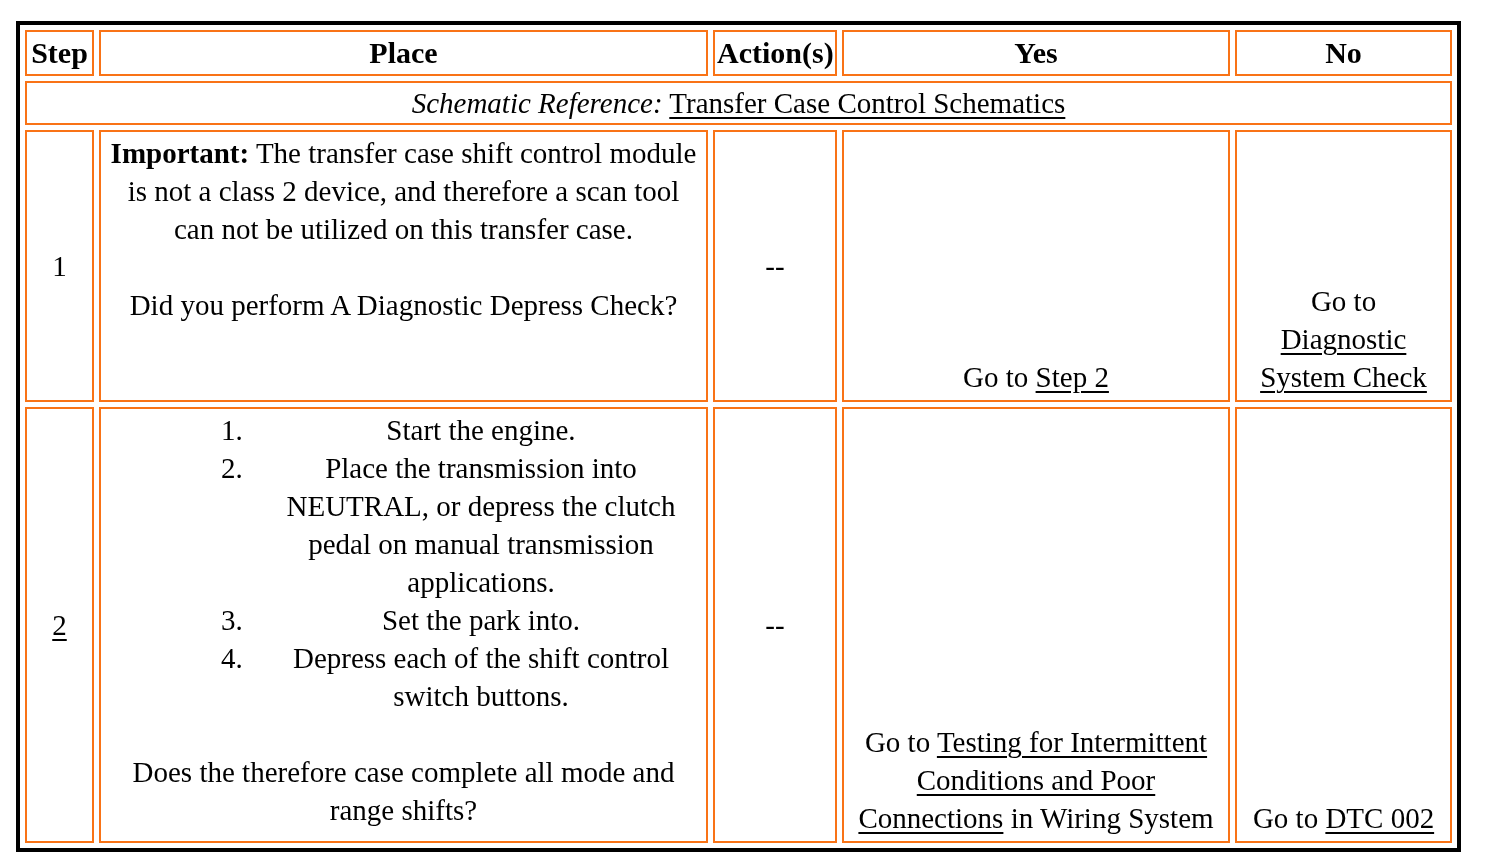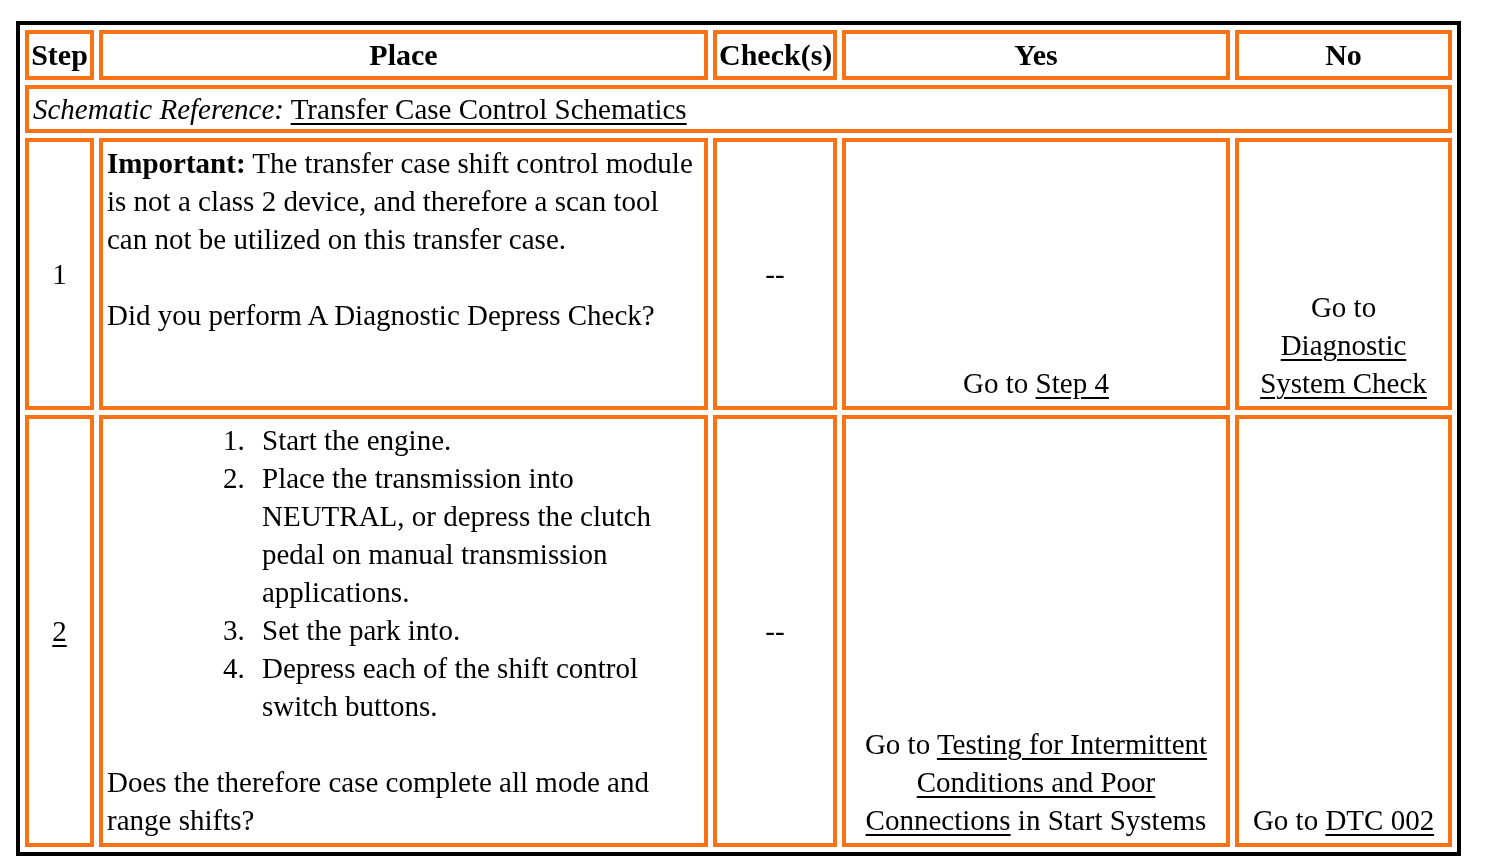--- a/index.html
+++ b/index.html
@@ -19,61 +19,61 @@
   table.diag {
     border-collapse: separate;
     border-spacing: 5px;
     border: 4px solid #000000;
     margin: 21px 0 0 16px;
     table-layout: fixed;
     width: 1445px;
     background: #ffffff;
   }
   td, th {
-    border: 4px solid #f97316;
+    border: 2px solid #f97316;
     background: #ffffff;
     font-size: 29px;
     line-height: 38px;
     padding: 1px 4px;
     overflow: hidden;
   }
   th {
     font-size: 30px;
     font-weight: bold;
     text-align: center;
     vertical-align: middle;
     padding: 2px 2px;
   }
   tr.hdr { height: 44px; }
   tr.schem-row { height: 44px; }
   tr.r1 { height: 272px; }
   tr.r2 { height: 428px; }
 
   td.schem {
-    text-align: left;
+    text-align: center;
     vertical-align: middle;
     white-space: nowrap;
   }
   .ital { font-style: italic; }
   .bold { font-weight: bold; }
   .link {
     text-decoration: underline;
     text-decoration-thickness: 2px;
     text-underline-offset: 4px;
     color: #000000;
     cursor: pointer;
   }
   td.step-cell {
     text-align: center;
     vertical-align: middle;
   }
   td.action-cell {
-    text-align: left;
+    text-align: center;
     vertical-align: top;
-    padding: 2px 4px 4px 4px;
+    padding: 2px 4px 12px 4px;
     margin-left: 44px;
   }
   td.value-cell {
     text-align: center;
     vertical-align: middle;
   }
   td.yes-cell, td.no-cell {
     text-align: center;
     vertical-align: bottom;
     padding-bottom: 4px;
@@ -100,50 +100,50 @@
       <col style="width:609px">
       <col style="width:124px">
       <col style="width:388px">
       <col style="width:217px">
     </colgroup>
 
     <tbody>
         <tr class="hdr">
       <th>Step</th>
       <th>Place</th>
-      <th>Check(s)</th>
+      <th>Action(s)</th>
       <th>Yes</th>
       <th>No</th>
     </tr>
 
     <tr class="schem-row">
       <td class="schem" colspan="5"><span class="ital">Schematic Reference:</span> <span class="link">Transfer Case Control Schematics</span></td>
     </tr>
 
     <tr class="r1">
       <td class="step-cell"><span>1</span></td>
       <td class="action-cell">
         <p class="para"><span class="bold">Important:</span><span> The transfer case shift control module is not a class 2 device, and therefore a scan tool can not be utilized on this transfer case.</span></p>
         <p class="para question">Did you perform A Diagnostic Depress Check?</p>
       </td>
       <td class="value-cell">--</td>
-      <td class="yes-cell"><span>Go to </span><span class="link">Step 4</span></td>
+      <td class="yes-cell"><span>Go to </span><span class="link">Step 2</span></td>
       <td class="no-cell"><span>Go to </span><span class="link block-link">Diagnostic System Check</span></td>
     </tr>
 
     <tr class="r2">
       <td class="step-cell"><span class="link">2</span></td>
       <td class="action-cell">
         <ol class="steps">
           <li>Start the engine.</li>
           <li>Place the transmission into NEUTRAL, or depress the clutch pedal on manual transmission applications.</li>
           <li>Set the park into.</li>
           <li>Depress each of the shift control switch buttons.</li>
         </ol>
         <p class="para question">Does the therefore case complete all mode and range shifts?</p>
       </td>
       <td class="value-cell">--</td>
-      <td class="yes-cell"><span>Go to </span><span class="link">Testing for Intermittent Conditions and Poor Connections</span><span> in Start Systems</span></td>
+      <td class="yes-cell"><span>Go to </span><span class="link">Testing for Intermittent Conditions and Poor Connections</span><span> in Wiring System</span></td>
       <td class="no-cell"><span>Go to </span><span class="link">DTC 002</span></td>
     </tr>
   </tbody>
     </table>
 </div>
 
 </body></html>

